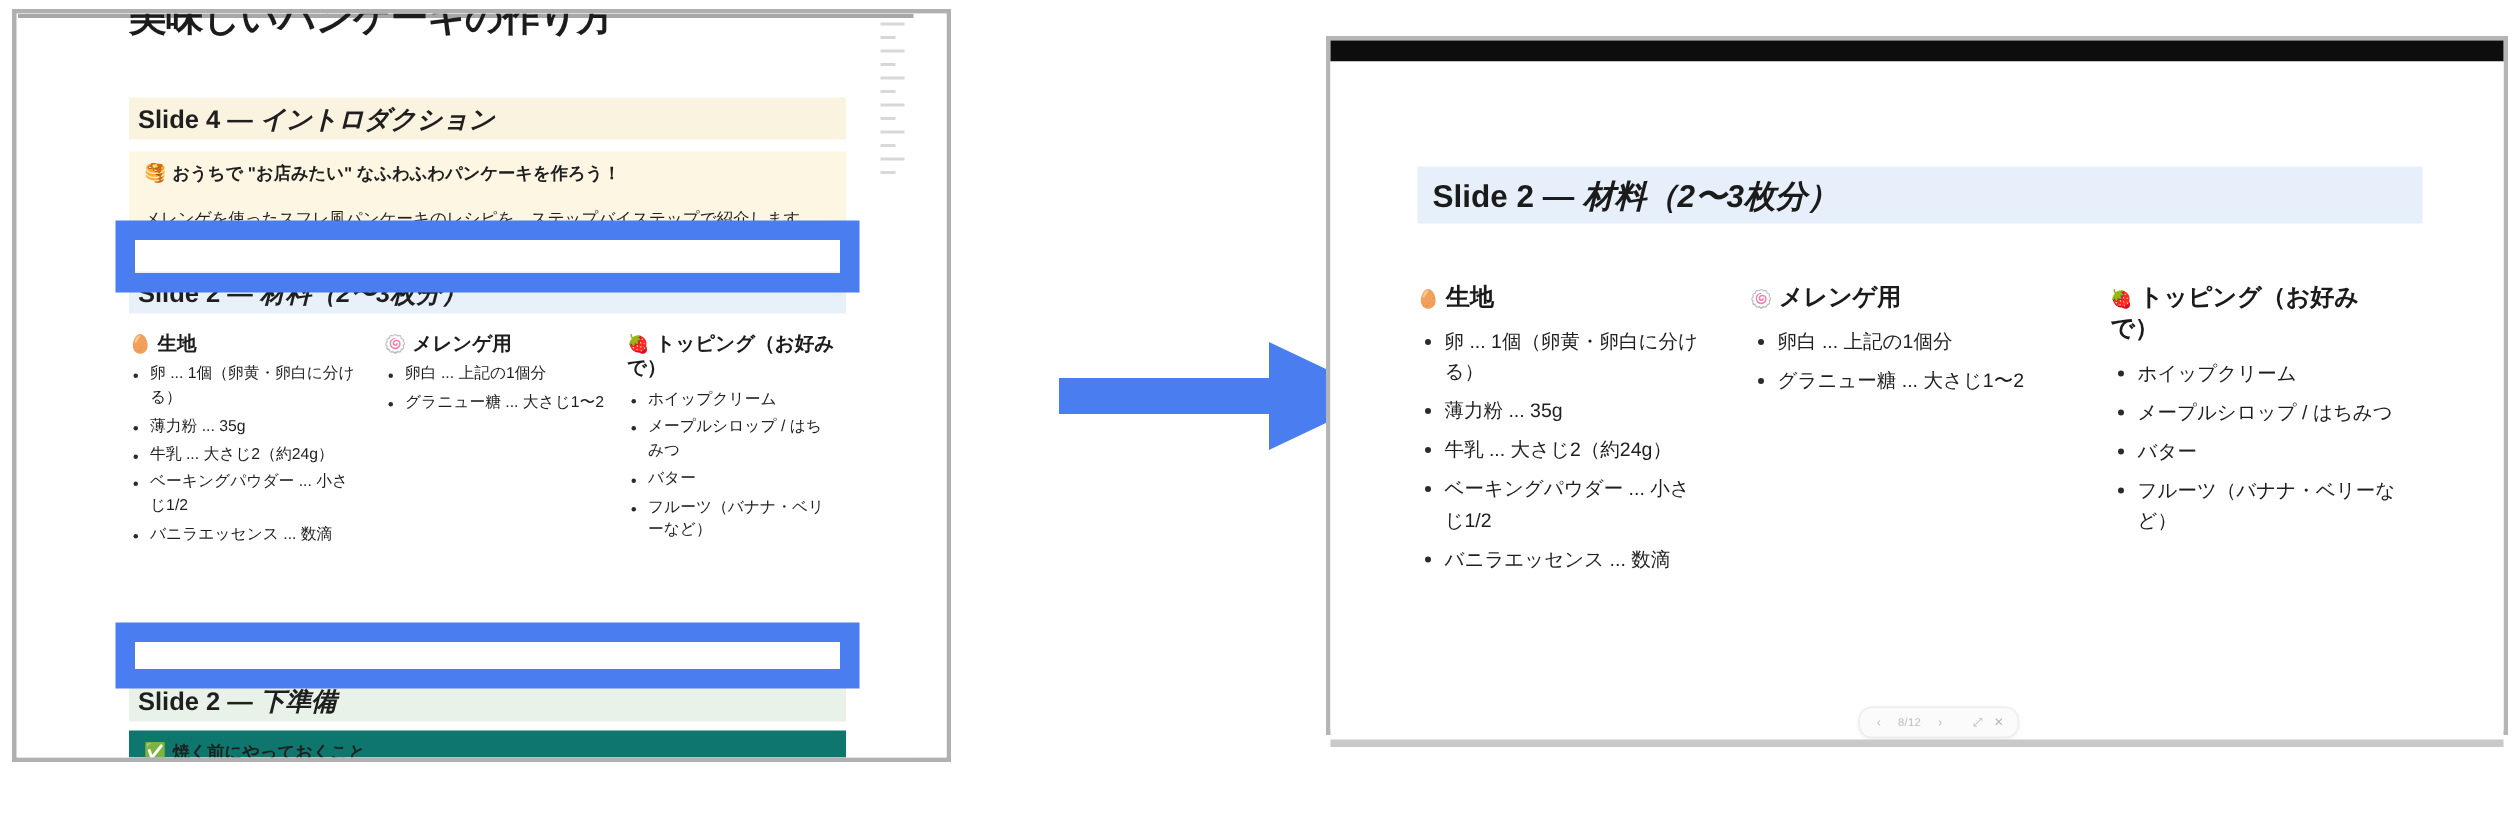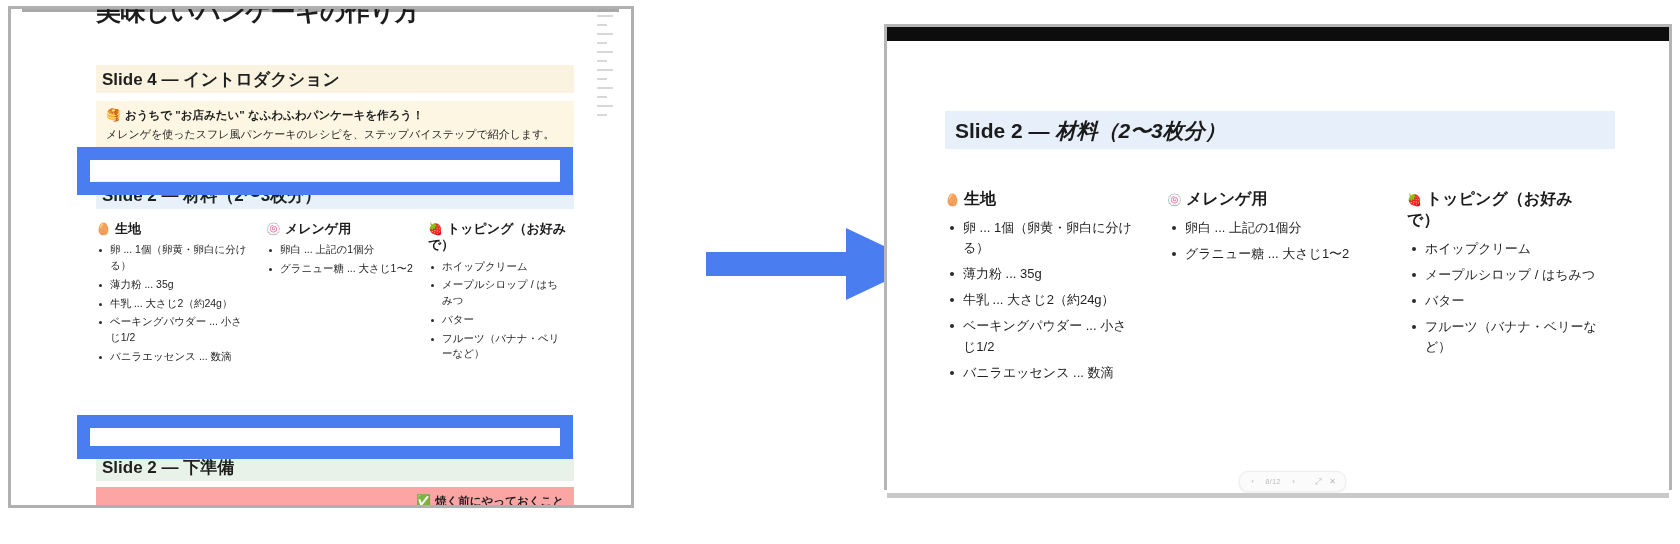--- a/index.html
+++ b/index.html
@@ -13,49 +13,49 @@
   #stage { position: relative; width: 1680px; height: 544px; background:#fff; }
 
   
   #left-panel {
     position: absolute; left: 8px; top: 6px; width: 626px; height: 502px;
     background: #ffffff;
     border: 3px solid #b0b0b0;
     overflow: hidden;
   }
   #left-doc {
-    position: absolute; left: 11px; top: 0; width: 620px; height: 496px;
+    position: absolute; left: 1px; top: 0; width: 620px; height: 496px;
     background:#fff; overflow:hidden;padding-left:24px;
   }
   .doc-inner { position:absolute; left:0; top:0; width:597px; height:496px; background:#fff; }
 
   .doc-title {
     position:absolute; left:74px; top:-14px; width:470px;
     font-size:25px; font-weight:bold; color:#1c1c1c; letter-spacing:-0.5px;
     white-space:nowrap; overflow:hidden;
   }
 
   .slide-head {
     position:absolute; left:74px; width:478px; height:28px;
     font-size:17px; font-weight:bold; color:#1f1f1f;
     padding:3px 8px 0 6px;
   }
-  .slide-head .em { }
+  .slide-head .em { font-style: italic; }
   #slide1-head { top:56px; background:#faf3e0; }
   #slide2-head { top:172px; background:#e8f0fa; }
   #slide3-head { top:444px; background:#e9f2e9; }
 
   .callout {
     position:absolute; left:74px; width:478px;
     background:#fdf6e3; padding:7px 10px 8px 10px;
   }
   #callout1 { top:92px; height:52px; }
-  #callout3 { top:478px; height:30px; background:#fca5a5;text-align:right; }
+  #callout3 { top:478px; height:30px; background:#0f766e; }
   .callout-line1 { font-size:11.5px; font-weight:bold; color:#1f1f1f; white-space:nowrap; }
-  .callout-line2 { font-size:11px; color:#1f1f1f; margin-top:4px; white-space:nowrap; }
+  .callout-line2 { font-size:11px; color:#1f1f1f; margin-top:15px; white-space:nowrap; }
   .emoji { font-size:12px; margin-right:4px; }
 
   .cols { position:absolute; left:74px; top:212px; width:490px; height:190px; }
   .col { position:absolute; top:0; }
   .col-a { left:0;   width:156px; }
   .col-b { left:170px; width:148px; }
   .col-c { left:332px; width:140px; }
   .col-title {
     font-size:13px; font-weight:bold; color:#1c1c1c; margin:0 0 5px 0; line-height:1.25;
   }

